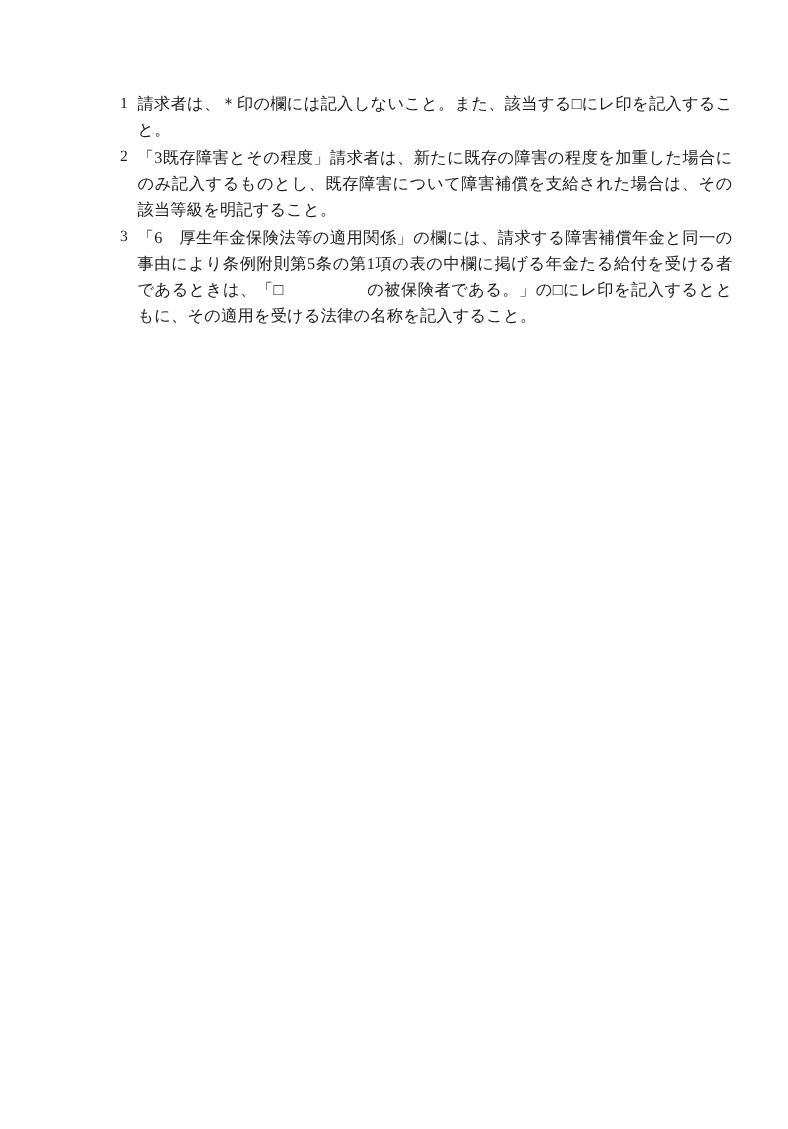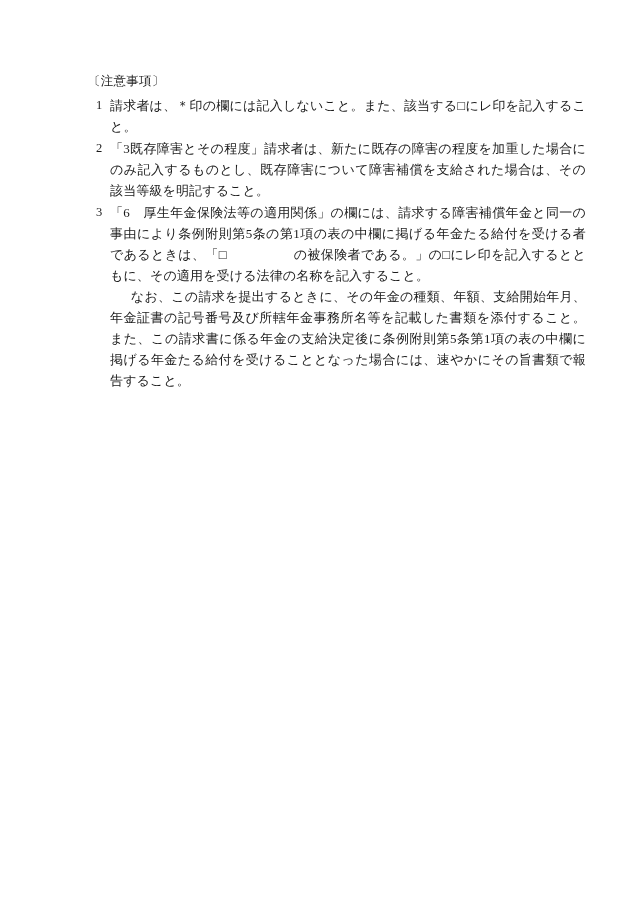--- a/index.html
+++ b/index.html
@@ -59,21 +59,20 @@
   }
   .note-para.indent {
     text-indent: 1.6em;
   }
 </style>
 </head>
 <body>
 
 <div class="page">
 
-  <div class="notes-heading">〔注意事項〕</div>
 
   <ul class="note-list">
 
     <li class="note-item">
       <span class="note-num">1</span>
       <div class="note-body">
         <p class="note-para">請求者は、＊印の欄には記入しないこと。また、該当する□にレ印を記入すること。</p>
       </div>
     </li>
 
@@ -81,19 +80,18 @@
       <span class="note-num">2</span>
       <div class="note-body">
         <p class="note-para">「3既存障害とその程度」請求者は、新たに既存の障害の程度を加重した場合にのみ記入するものとし、既存障害について障害補償を支給された場合は、その該当等級を明記すること。</p>
       </div>
     </li>
 
     <li class="note-item">
       <span class="note-num">3</span>
       <div class="note-body">
         <p class="note-para">「6　厚生年金保険法等の適用関係」の欄には、請求する障害補償年金と同一の事由により条例附則第5条の第1項の表の中欄に掲げる年金たる給付を受ける者であるときは、「□　　　　　の被保険者である。」の□にレ印を記入するとともに、その適用を受ける法律の名称を記入すること。</p>
-        <p class="note-para indent">なお、この請求を提出するときに、その年金の種類、年額、支給開始年月、年金証書の記号番号及び所轄年金事務所名等を記載した書類を添付すること。また、この請求書に係る年金の支給決定後に条例附則第5条第1項の表の中欄に掲げる年金たる給付を受けることとなった場合には、速やかにその旨書類で報告すること。</p>
       </div>
     </li>
 
   </ul>
 
 </div>
 
 </body></html>

